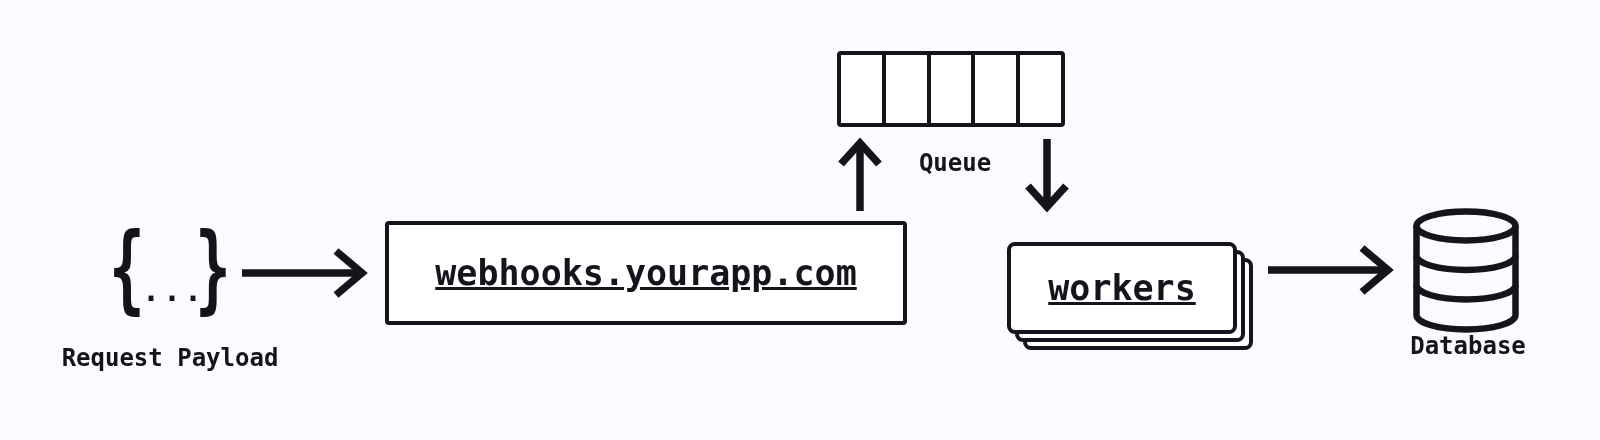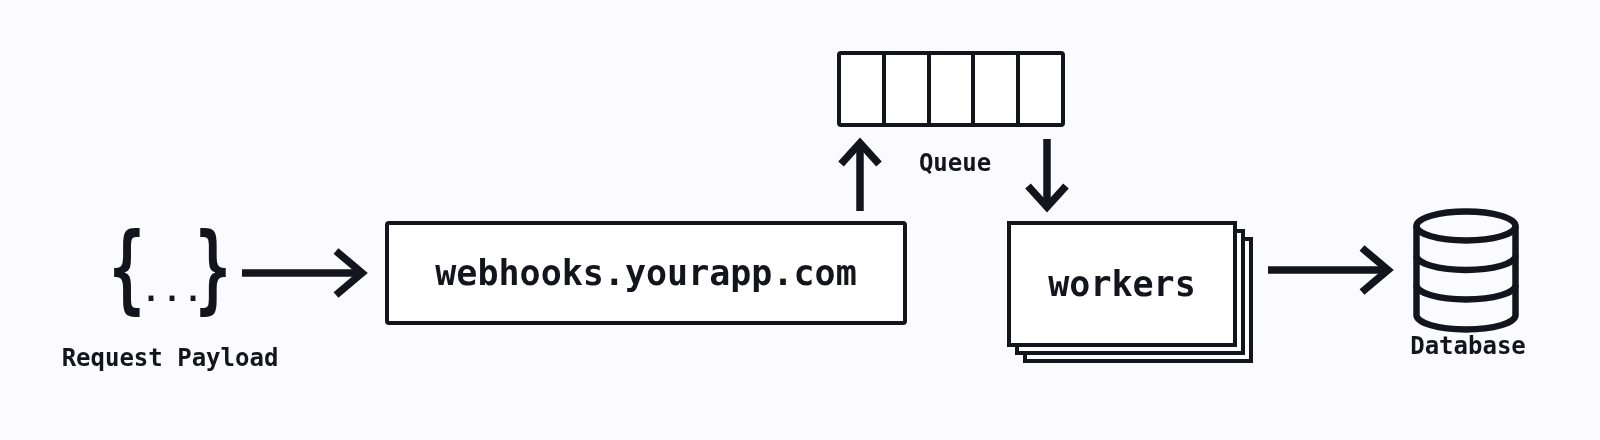--- a/index.html
+++ b/index.html
@@ -19,20 +19,21 @@
 
   
   .node {
     position: absolute;
     background: var(--node-fill);
     border: 4px solid var(--ink);
     border-radius: 4px;
     display: flex;
     align-items: center;
     justify-content: center;
+    text-decoration: underline;
   }
   .node-text {
     font-weight: bold;
     font-size: 35px;
     letter-spacing: 0px;
     white-space: nowrap;
   }
   .caption {
     position: absolute;
     font-weight: bold;
@@ -79,24 +80,25 @@
     border-radius: 4px;
     display: flex;
   }
   .queue-cell { flex: 1; border-left: 4px solid var(--ink); background: var(--node-fill); }
   .queue-cell:first-child { border-left: none; }
   .queue-caption { left: 875px; top: 149px; width: 160px; }
 
   
   .stack-layer {
     position: absolute;
-    width: 230px; height: 126px;
+    width: 230px; height: 92px;
     background: var(--node-fill);
     border: 4px solid var(--ink);
-    border-radius: 0;
+    border-radius: 8px;
+    margin-top: 21px;
   }
   .stack-back-2 { left: 1023px; top: 237px; }
   .stack-back-1 { left: 1015px; top: 229px; }
   .workers-node { left: 1007px; top: 221px; }
 
   
   .payload-caption  { left: 50px;  top: 344px; width: 240px; }
   .database-caption { left: 1386px; top: 332px; width: 164px; }
 </style>
 </head>

